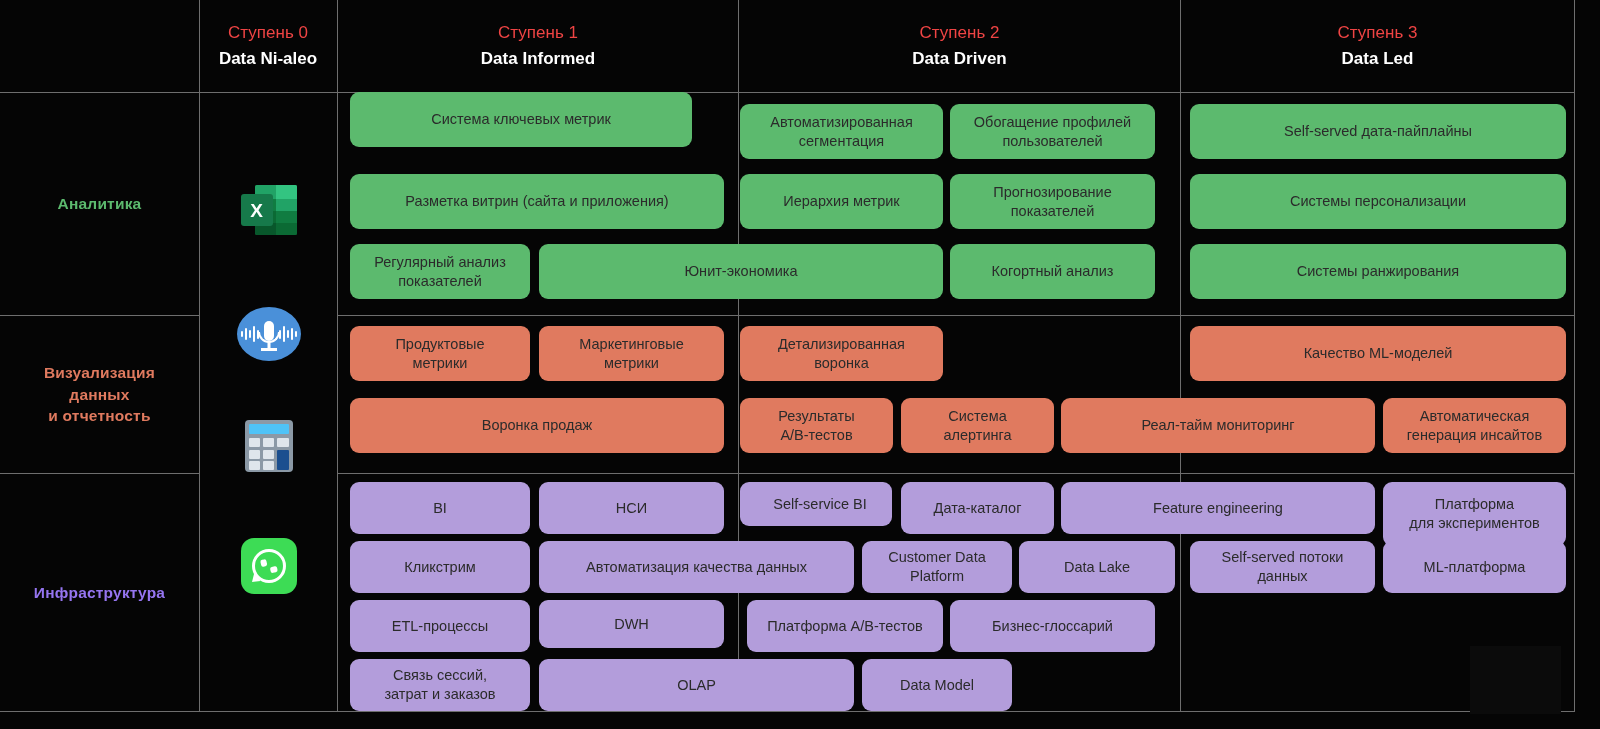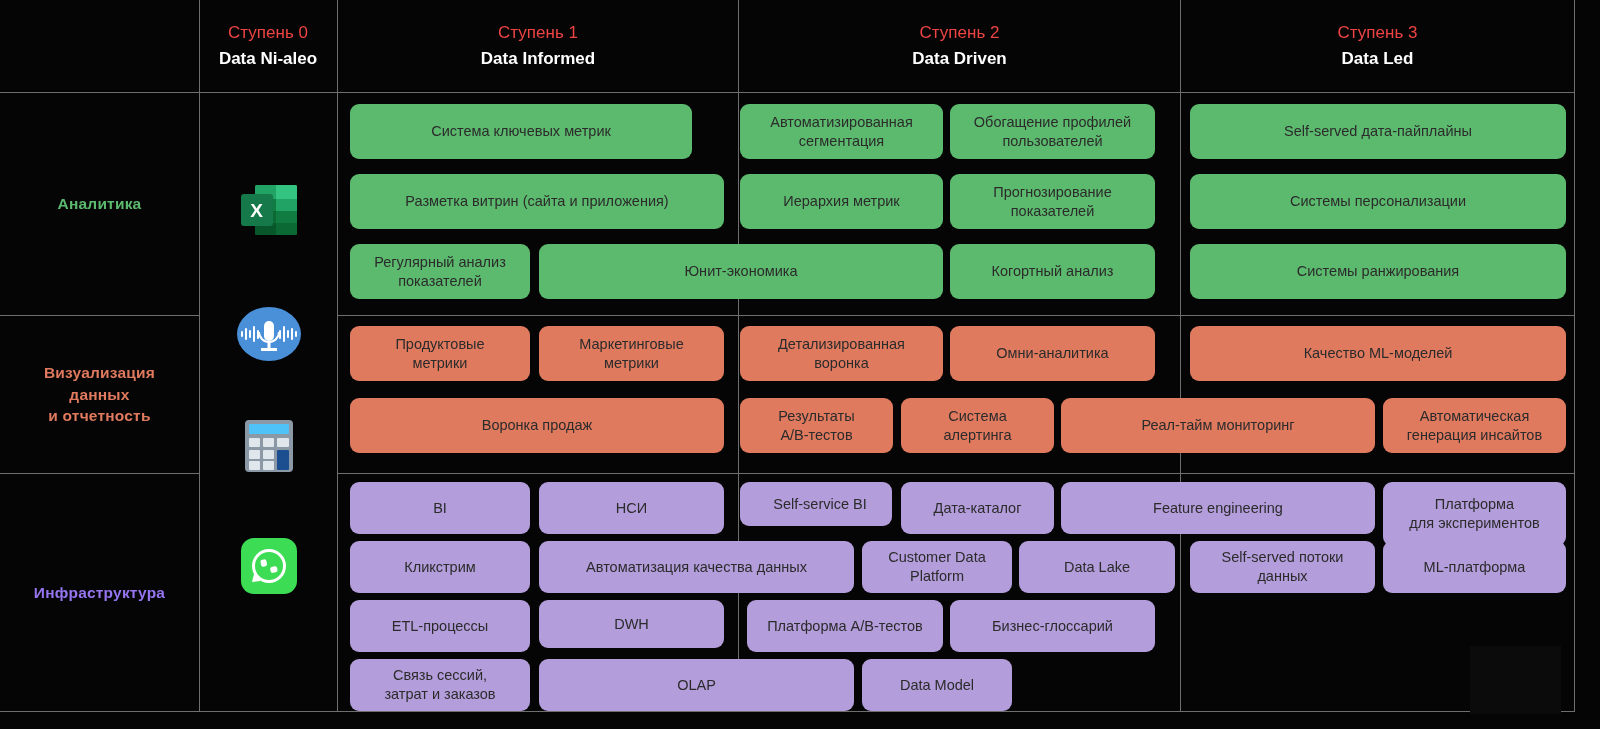--- a/index.html
+++ b/index.html
@@ -273,21 +273,21 @@
 
   <div class="icon-slot" style="top:536px; height:60px;">
     <div class="ico-wa">
       <div class="bubble">
           <span class="tail"></span>
           <span class="handset"></span>
         </div>
     </div>
   </div>
 
-  <div class="card c-green" style="left:350px; top:104px; width:342px; height:55px;"><span>Система ключевых метрик</span></div>
+  <div class="card c-green" style="left:350px; top:92px; width:342px; height:55px;"><span>Система ключевых метрик</span></div>
   <div class="card c-green" style="left:740px; top:104px; width:203px; height:55px;"><span>Автоматизированная
 сегментация</span></div>
   <div class="card c-green" style="left:950px; top:104px; width:205px; height:55px;"><span>Обогащение профилей
 пользователей</span></div>
   <div class="card c-green" style="left:1190px; top:104px; width:376px; height:55px;"><span>Self-served дата-пайплайны</span></div>
 
   <div class="card c-green" style="left:350px; top:174px; width:374px; height:55px;"><span>Разметка витрин (сайта и приложения)</span></div>
   <div class="card c-green" style="left:740px; top:174px; width:203px; height:55px;"><span>Иерархия метрик</span></div>
   <div class="card c-green" style="left:950px; top:174px; width:205px; height:55px;"><span>Прогнозирование
 показателей</span></div>
@@ -298,21 +298,20 @@
   <div class="card c-green" style="left:539px; top:244px; width:404px; height:55px;"><span>Юнит-экономика</span></div>
   <div class="card c-green" style="left:950px; top:244px; width:205px; height:55px;"><span>Когортный анализ</span></div>
   <div class="card c-green" style="left:1190px; top:244px; width:376px; height:55px;"><span>Системы ранжирования</span></div>
 
   <div class="card c-orange" style="left:350px; top:326px; width:180px; height:55px;"><span>Продуктовые
 метрики</span></div>
   <div class="card c-orange" style="left:539px; top:326px; width:185px; height:55px;"><span>Маркетинговые
 метрики</span></div>
   <div class="card c-orange" style="left:740px; top:326px; width:203px; height:55px;"><span>Детализированная
 воронка</span></div>
-  <div class="card c-orange" style="left:950px; top:326px; width:205px; height:55px;"><span>Омни-аналитика</span></div>
   <div class="card c-orange" style="left:1190px; top:326px; width:376px; height:55px;"><span>Качество ML-моделей</span></div>
 
   <div class="card c-orange" style="left:350px; top:398px; width:374px; height:55px;"><span>Воронка продаж</span></div>
   <div class="card c-orange" style="left:740px; top:398px; width:153px; height:55px;"><span>Результаты
 A/B-тестов</span></div>
   <div class="card c-orange" style="left:901px; top:398px; width:153px; height:55px;"><span>Система
 алертинга</span></div>
   <div class="card c-orange" style="left:1061px; top:398px; width:314px; height:55px;"><span>Реал-тайм мониторинг</span></div>
   <div class="card c-orange" style="left:1383px; top:398px; width:183px; height:55px;"><span>Автоматическая
 генерация инсайтов</span></div>

